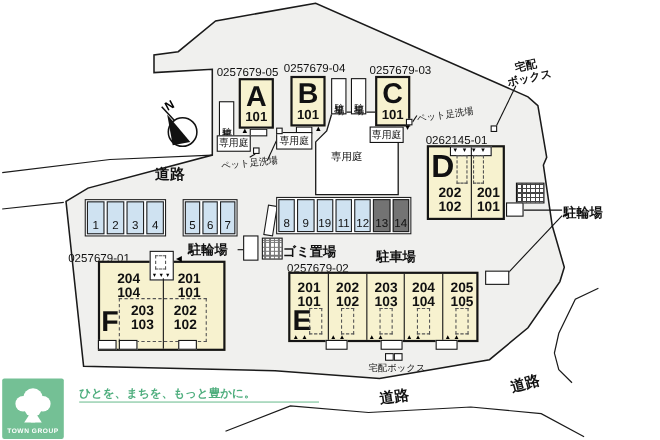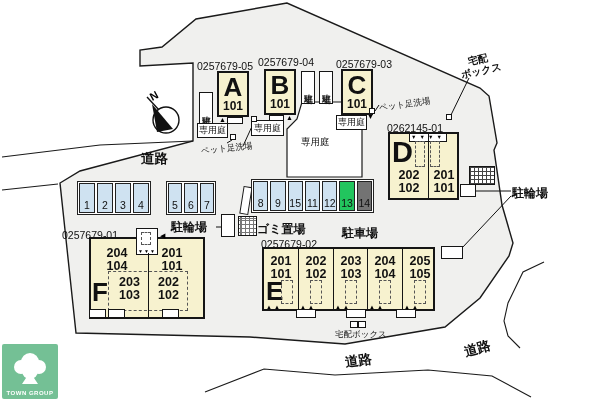--- a/index.html
+++ b/index.html
@@ -141,24 +141,24 @@
     <div class="pcell" style="background:#cfe2f1">4</div>
   </div>
   <div class="pgroup" style="left:166px;top:181px;width:50px;height:34px">
     <div class="pcell" style="background:#cfe2f1">5</div>
     <div class="pcell" style="background:#cfe2f1">6</div>
     <div class="pcell" style="background:#cfe2f1">7</div>
   </div>
   <div class="pgroup" style="left:251px;top:179px;width:123px;height:34px">
     <div class="pcell" style="background:#cfe2f1">8</div>
     <div class="pcell" style="background:#cfe2f1">9</div>
-    <div class="pcell" style="background:#cfe2f1">15</div>
+    <div class="pcell" style="background:#cfe2f1">19</div>
     <div class="pcell" style="background:#cfe2f1">11</div>
     <div class="pcell" style="background:#cfe2f1">12</div>
-    <div class="pcell" style="background:#22c55e">13</div>
+    <div class="pcell" style="background:#737373">13</div>
     <div class="pcell" style="background:#737373">14</div>
   </div>
 
   <div class="t lab12" style="left:171px;top:219px">駐輪場</div>
   <div class="wbox" style="left:221px;top:214px;width:14px;height:23px"></div>
   <div class="dots" style="left:238px;top:216px;width:19px;height:20px"></div>
   <div class="t lab12" style="left:257px;top:221px">ゴミ置場</div>
   <div class="t lab12" style="left:342px;top:225px">駐車場</div>
 
   <div class="t code" style="left:62px;top:229px">0257679-01</div>
@@ -246,14 +246,15 @@
     <svg width="56" height="55">
       <circle cx="28" cy="18" r="9" fill="#fff"></circle>
       <circle cx="19" cy="23" r="7" fill="#fff"></circle>
       <circle cx="37" cy="23" r="7" fill="#fff"></circle>
       <circle cx="28" cy="27" r="8" fill="#fff"></circle>
       <rect x="26" y="26" width="4" height="14" fill="#fff"></rect>
       <path d="M20,40 L36,40 L32,34 L24,34 Z" fill="#fff"></path>
     </svg>
     <div class="abs" style="left:0;bottom:3px;width:100%;text-align:center;font-size:6px;font-weight:bold;color:#fff;letter-spacing:0.5px">TOWN GROUP</div>
   </div>
+  <div class="t green" style="left:72px;top:351px;font-size:10.5px;font-weight:bold;border-bottom:1px solid #74c095;padding-right:58px">ひとを、まちを、もっと豊かに。</div>
 
 </div>
 
 </body></html>

